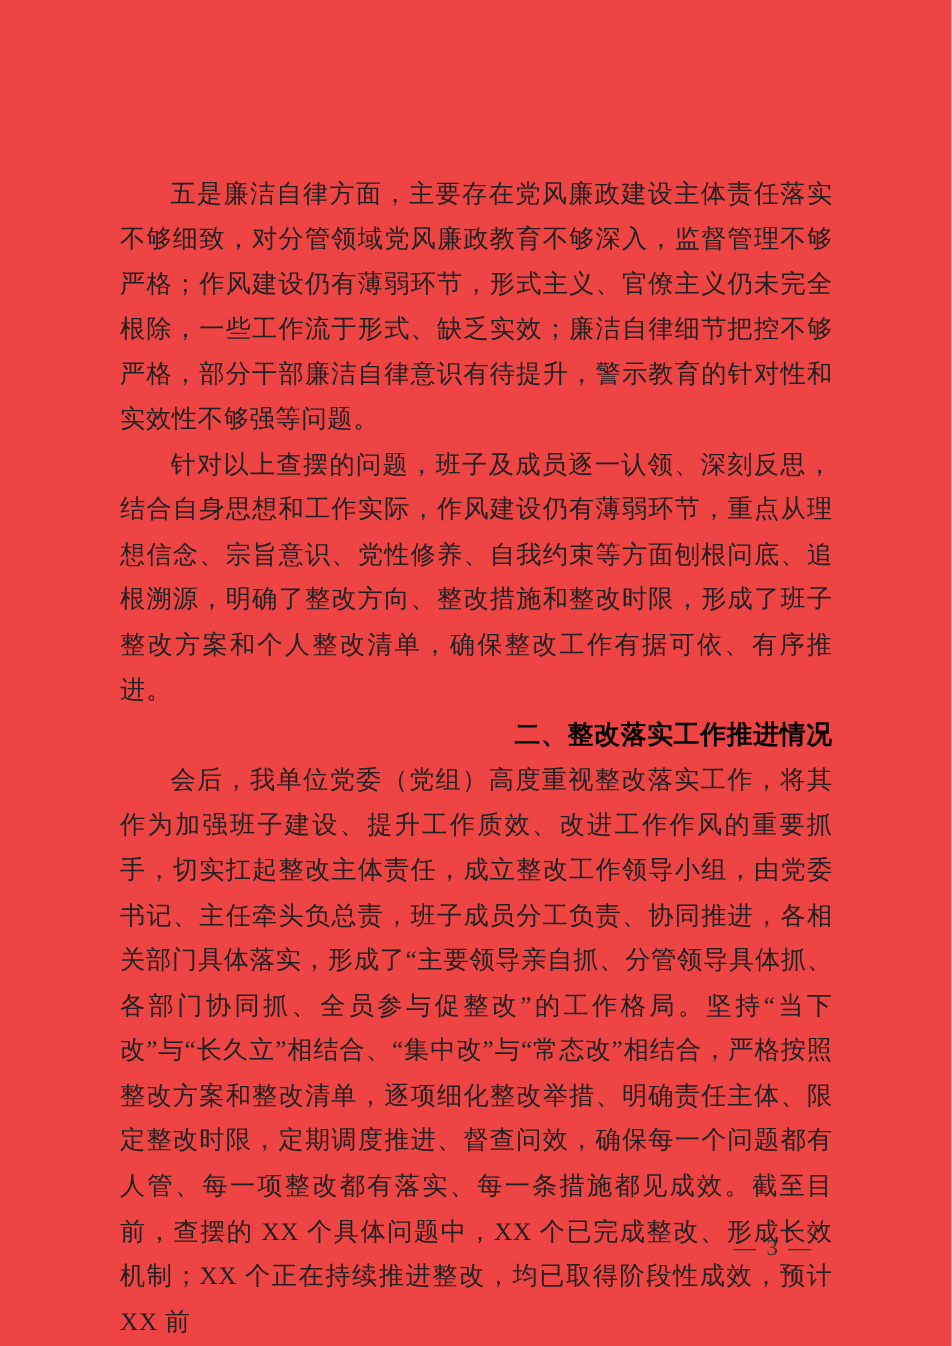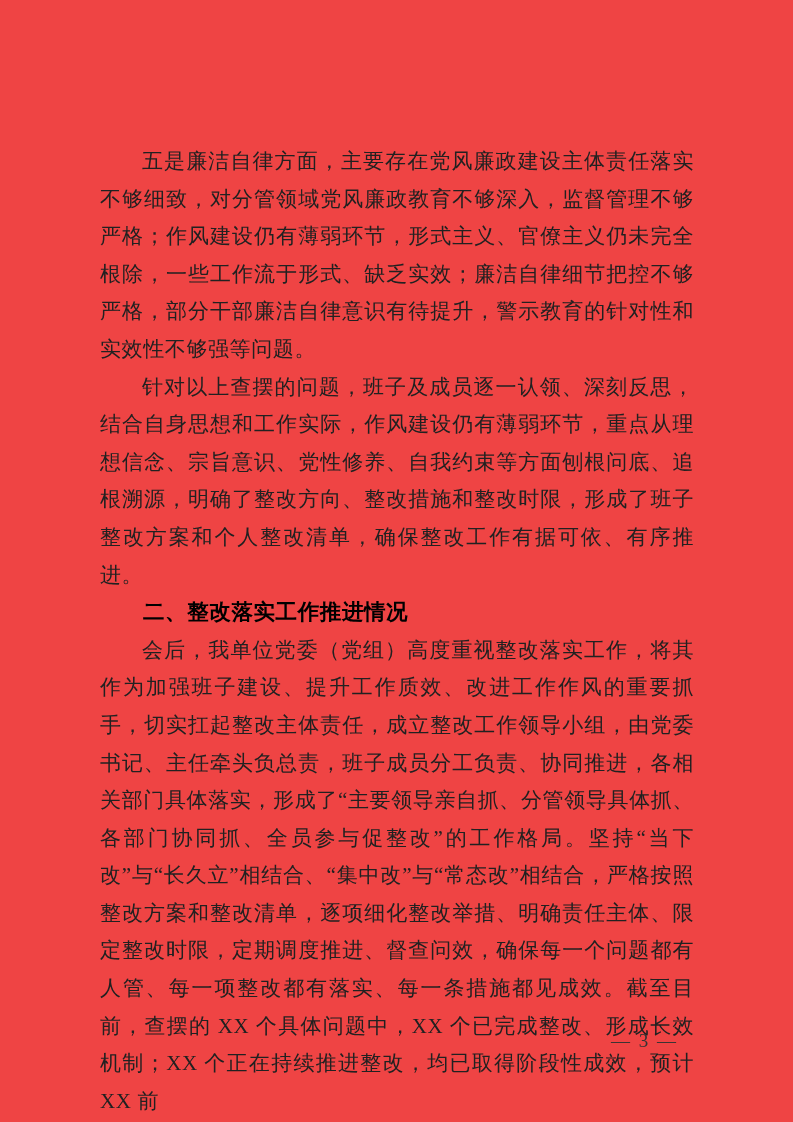--- a/index.html
+++ b/index.html
@@ -33,20 +33,21 @@
   }
   .heading {
     margin: 0;
     font-size: 21.5px;
     line-height: 37.6px;
     color: #000000;
     font-weight: bold;
     text-indent: 2em;
     letter-spacing: 0.6px;
     font-family: "Liberation Sans", sans-serif;
+    text-align: right;
   }
   .page-number {
     position: absolute;
     top: 1029px;
     right: 115px;
     font-size: 19px;
     line-height: 24px;
     color: #333333;
     letter-spacing: 2px;
     font-family: "Liberation Serif", serif;

